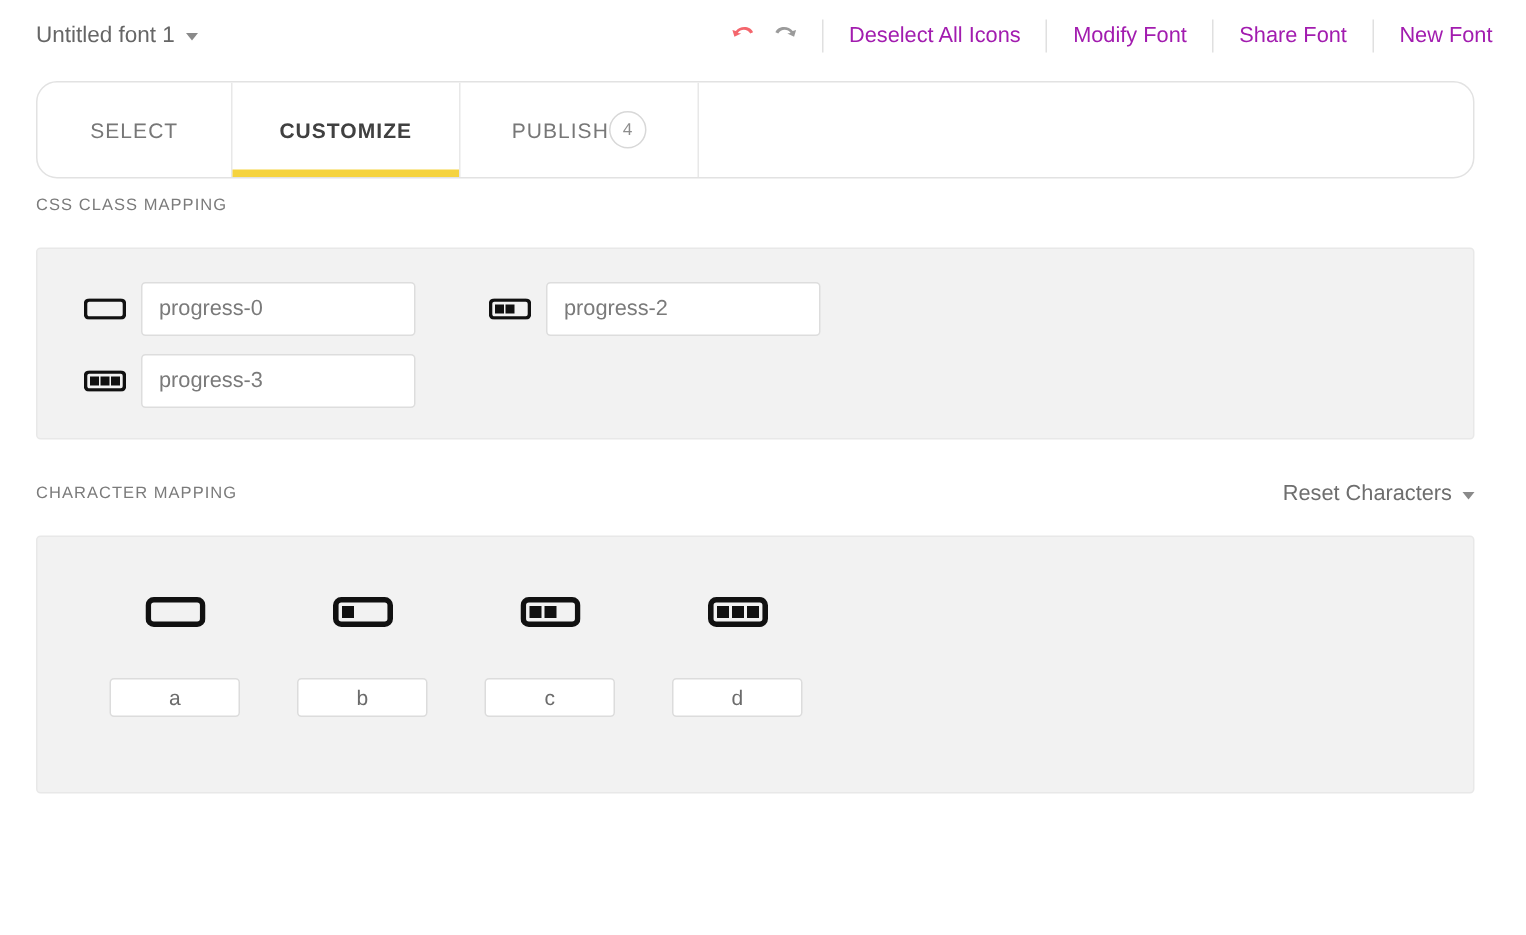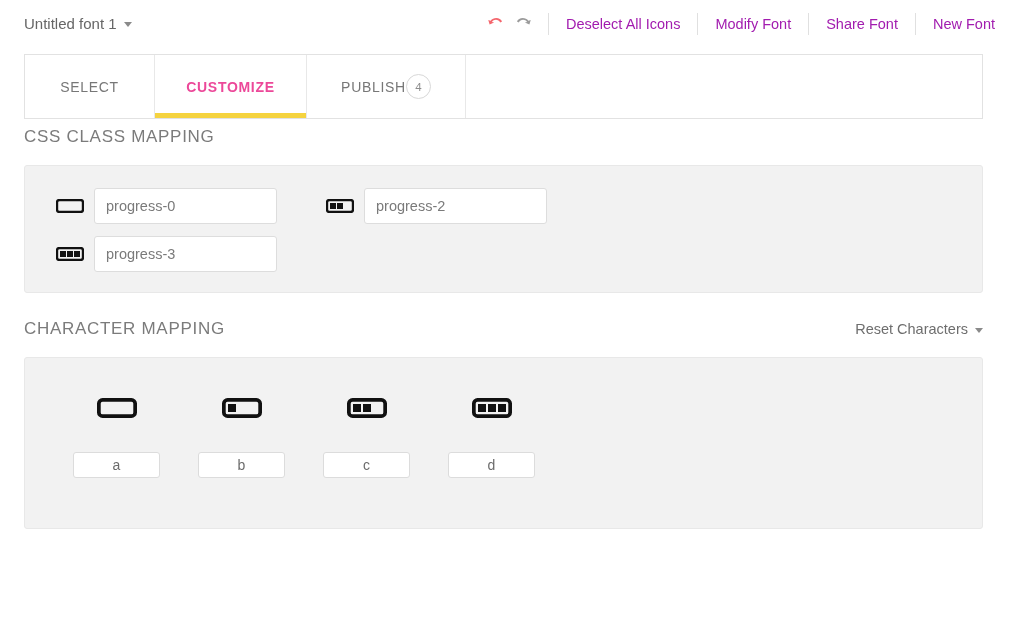--- a/index.html
+++ b/index.html
@@ -61,40 +61,40 @@
     font-size: 14.5px;
     cursor: pointer;
     white-space: nowrap;
   }
   .tb-link:last-child { padding-right: 0; }
 
   
   .tabs-wrap {
     margin: 7px 34px 0 24px;
     border: 1px solid #e2e2e2;
-    border-radius: 0;
+    border-radius: 14px;
     height: 65px;
     display: flex;
     background: #fff;
     overflow: hidden;
   }
   .tab {
     display: flex;
     align-items: center;
     justify-content: center;
     border-right: 1px solid #e8e8e8;
     position: relative;
     cursor: pointer;
     font-size: 14px;
     letter-spacing: 0.7px;
     color: #777777;
     user-select: none;
   }
   .tab-select    { width: 130px; }
-  .tab-customize { width: 152px; color: #ec4899; font-weight: bold; }
+  .tab-customize { width: 152px; color: #404040; font-weight: bold; }
   .tab-publish   { width: 159px; gap: 0; }
   .tab-filler    { flex: 1; border-right: none; cursor: default; }
   .tab-underline {
     position: absolute;
     left: 0; right: 0; bottom: 0;
     height: 5px;
     background: #f5d33f;
   }
   .badge {
     width: 25px; height: 25px;
@@ -110,21 +110,21 @@
   }
 
   
   .section-head {
     margin: 0 34px 0 24px;
     display: flex;
     align-items: center;
     height: 36px;
   }
   .section-title {
-    font-size: 17px;
+    font-size: 11px;
     color: #7b7b7b;
     letter-spacing: 0.7px;
   }
   .reset-link {
     margin-left: auto;
     font-size: 14.5px;
     color: #6e6e6e;
     display: flex;
     align-items: center;
     gap: 7px;

